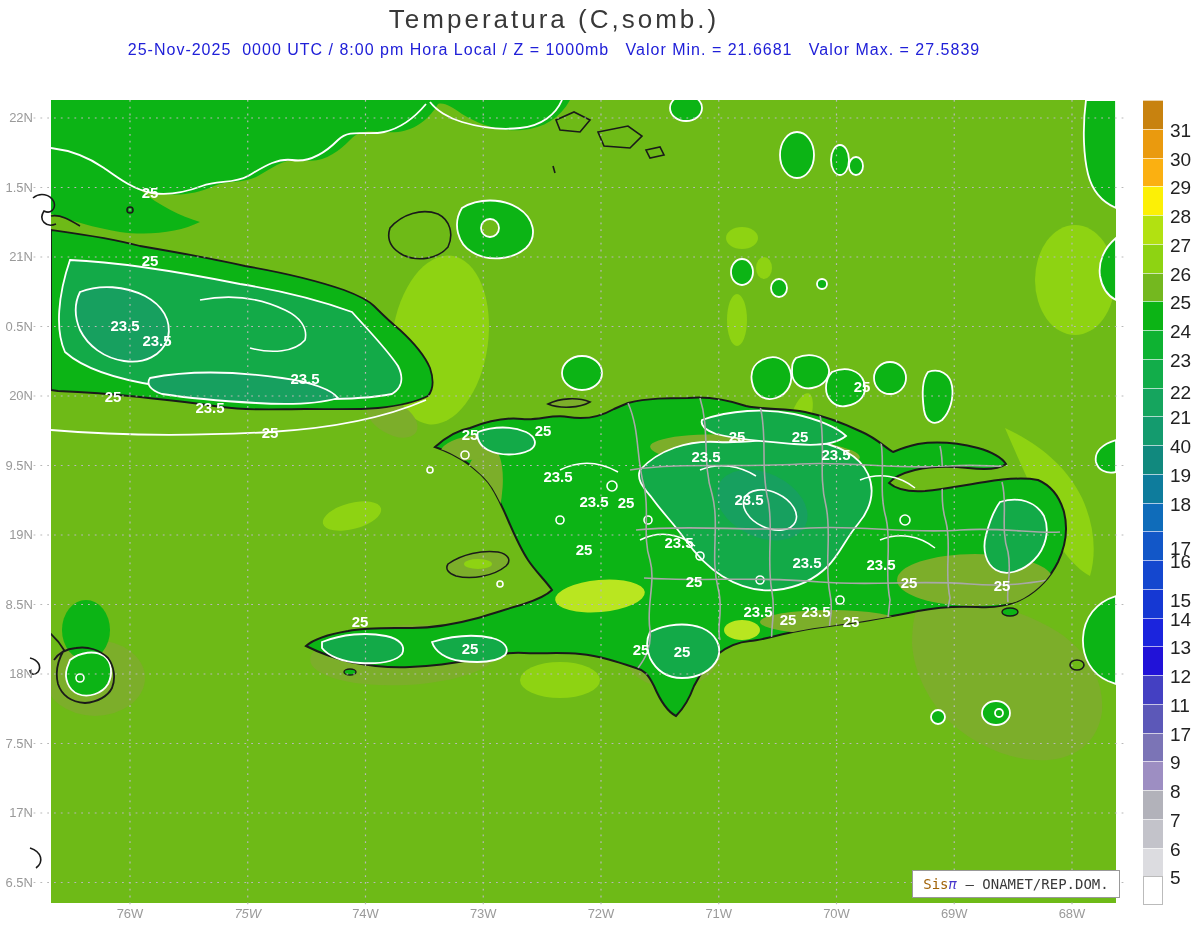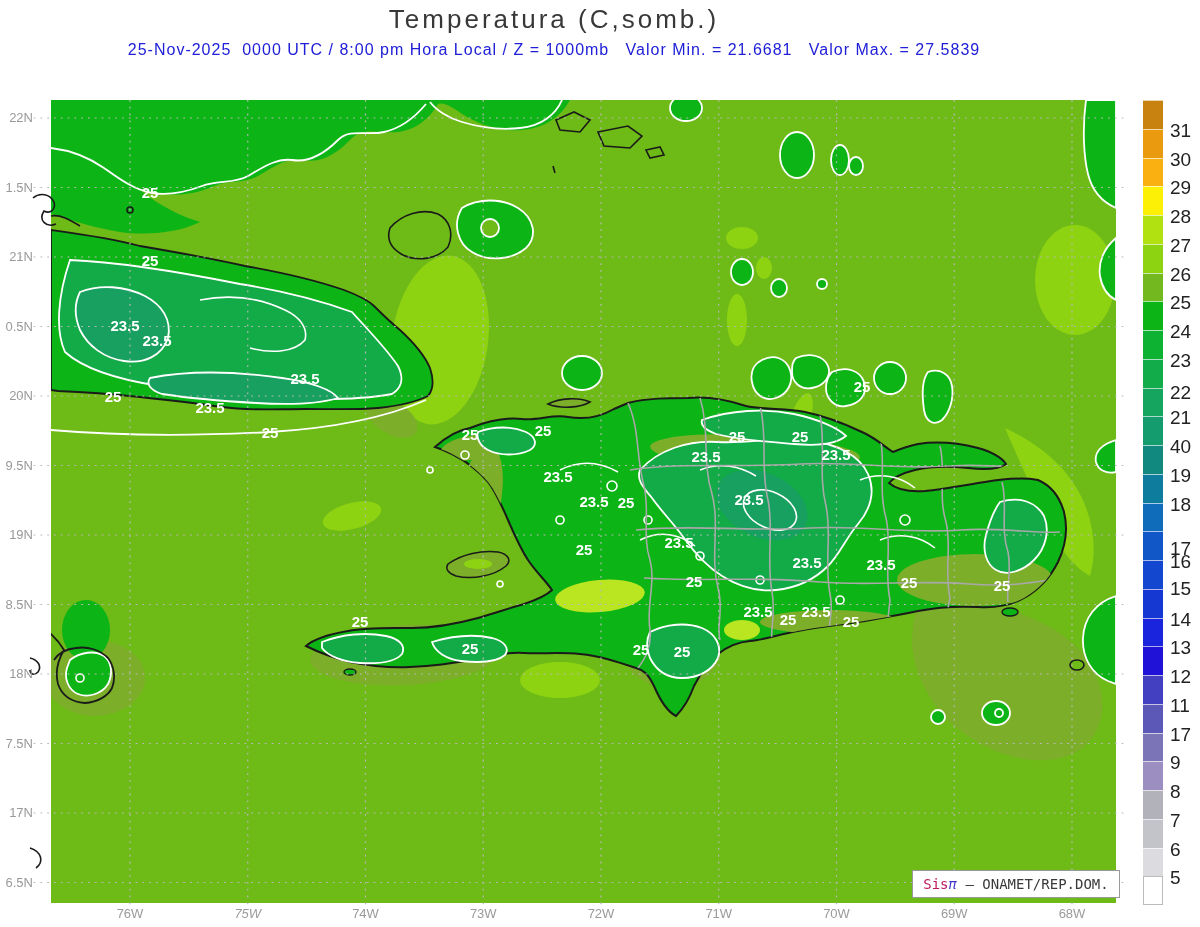--- a/index.html
+++ b/index.html
@@ -10,21 +10,21 @@
   #sub1{top:41px;font-size:16px;letter-spacing:1px;color:#2020d8;}
   #sub2{top:63px;font-size:15px;letter-spacing:.5px;color:#2b8ce6;}
   .ylab{position:absolute;right:1167px;width:60px;text-align:right;font-size:13px;color:#9a9a9a;}
   .xlab{position:absolute;top:906px;width:60px;text-align:center;font-size:13px;color:#9a9a9a;}
   #colorbar{position:absolute;left:1143px;top:100px;width:20px;height:805px;}
   .cbseg{position:absolute;left:0;width:20px;border-top:1px solid rgba(255,255,255,.65);box-sizing:border-box;}
   .cblab{position:absolute;left:27px;font-size:19px;color:#222;}
   #attrib{position:absolute;left:912px;top:870px;width:206px;height:26px;background:#fff;
           border:1px solid #999;display:flex;align-items:center;justify-content:center;
           font-family:"DejaVu Sans Mono",monospace;font-size:14px;white-space:pre;}
-  #attrib .brand{color:#be185d;}
+  #attrib .brand{color:#a16207;}
   #attrib .pi{color:#4433cc;font-style:italic;}
   #attrib .org{color:#3a3a3a;}
   svg text.clab{font-family:"Liberation Sans",sans-serif;font-size:15px;font-weight:600;fill:#fff;}
   .grid{stroke:#b8b8b8;stroke-width:1.2;stroke-dasharray:1.8 5;fill:none;}
 </style>
 </head>
 <body>
 
 <div id="page">
 
@@ -315,21 +315,21 @@
       <div class="cblab" style="top: 192.25px;">25</div>
       <div class="cblab" style="top: 221px;">24</div>
       <div class="cblab" style="top: 249.75px;">23</div>
       <div class="cblab" style="top: 282px;">22</div>
       <div class="cblab" style="top: 307.25px;">21</div>
       <div class="cblab" style="top: 336px;">40</div>
       <div class="cblab" style="top: 364.75px;">19</div>
       <div class="cblab" style="top: 393.5px;">18</div>
       <div class="cblab" style="top: 422.25px; margin-top: 16px;">17</div>
       <div class="cblab" style="top: 451px;">16</div>
-      <div class="cblab" style="top: 478px;">15</div>
+      <div class="cblab" style="top: 490px;">15</div>
       <div class="cblab" style="top: 508.5px;">14</div>
       <div class="cblab" style="top: 537.25px;">13</div>
       <div class="cblab" style="top: 566px;">12</div>
       <div class="cblab" style="top: 594.75px;">11</div>
       <div class="cblab" style="top: 623.5px;">17</div>
       <div class="cblab" style="top: 652.25px;">9</div>
       <div class="cblab" style="top: 681px;">8</div>
       <div class="cblab" style="top: 709.75px;">7</div>
       <div class="cblab" style="top: 738.5px;">6</div>
       <div class="cblab" style="top: 767.25px;">5</div>

